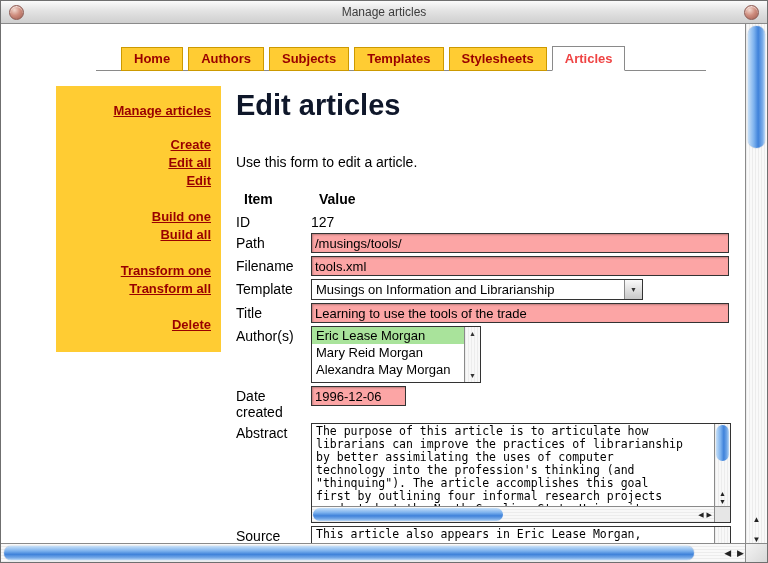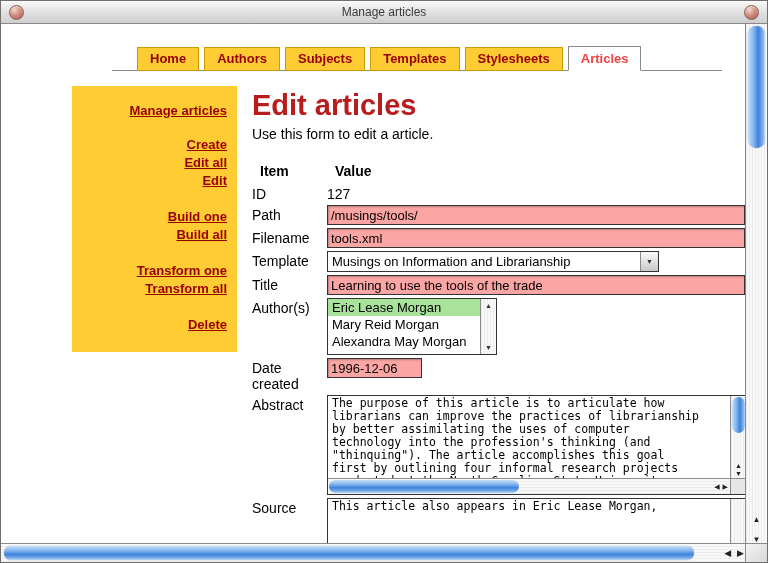--- a/index.html
+++ b/index.html
@@ -28,37 +28,37 @@
            align-items:center;justify-content:space-between;font-size:8px;color:#222;line-height:1;}
   .hscroll{position:absolute;left:0;bottom:0;height:18px;width:747px;border-top:1px solid #8a8a8a;}
   .hthumb{position:absolute;top:2px;bottom:2px;left:3px;width:690px;border-radius:8px;
           background:linear-gradient(180deg,#c7e0f8 0%,#7db2ee 35%,#3f82da 60%,#78abe8 85%,#bcd9f6 100%);
           box-shadow:0 0 1px #3a6db3;}
   .harrows{position:absolute;right:4px;top:0;bottom:0;display:flex;align-items:center;gap:6px;font-size:9px;color:#222;}
   .corner{position:absolute;right:0;bottom:0;width:21px;height:18px;border-left:1px solid #8a8a8a;
           border-top:1px solid #8a8a8a;background:linear-gradient(135deg,#f4f4f4,#d8d8d8);}
 
   
-  .content{position:absolute;top:23px;left:16px;width:747px;height:522px;overflow:hidden;background:#fff;}
+  .content{position:absolute;top:23px;left:0;width:747px;height:522px;overflow:hidden;background:#fff;}
 
   .tabs{position:absolute;top:23px;left:120px;display:flex;gap:5px;z-index:2;}
   .tab{box-sizing:border-box;height:24px;line-height:22px;padding:0 12px;background:#FFCC33;
        border:1px solid #cc9900;font-weight:bold;font-size:13px;color:#990000;cursor:default;}
   .tab.active{height:25px;margin-top:-1px;line-height:23px;background:#fff;border:1px solid #8a8a8a;
               border-bottom:1px solid #fff;color:#ef4444;}
   .tab-rule{position:absolute;top:46px;left:95px;width:610px;border-top:1px solid #8a8a8a;z-index:1;}
 
   .sidebar{position:absolute;left:55px;top:62px;width:165px;box-sizing:border-box;background:#FFCC33;
            padding:16px 10px 18px;text-align:right;}
   .sb-title,.sb-link{display:block;color:#990000;text-decoration:underline;font-size:13px;font-weight:bold;line-height:18px;cursor:pointer;}
   .sb-title{margin-bottom:16px;}
   .sb-gap{height:18px;}
 
   .main{position:absolute;left:235px;top:65px;width:505px;}
-  h1{margin:0 0 4px;font-size:29px;line-height:33px;font-weight:bold;color:#b91c1c;}
+  h1{margin:0 0 32px;font-size:29px;line-height:33px;font-weight:bold;color:#0f172a;}
   .intro{margin:0 0 21px;font-size:14px;color:#000;}
 
   .form-grid{display:grid;grid-template-columns:75px 420px;row-gap:3px;align-items:start;font-size:14px;color:#000;}
   .col-h{font-weight:bold;padding-bottom:2px;padding-left:8px;}
   .lbl{padding-top:2px;}
   .val-text{padding-top:2px;}
 
   .ti{box-sizing:border-box;height:20px;border:1px solid #333;box-shadow:inset 1px 1px 2px rgba(0,0,0,.25);
       padding:1px 3px;font-family:"Liberation Sans",sans-serif;font-size:13px;background:#fca5a5;}
   .ti.wide{width:418px;}

